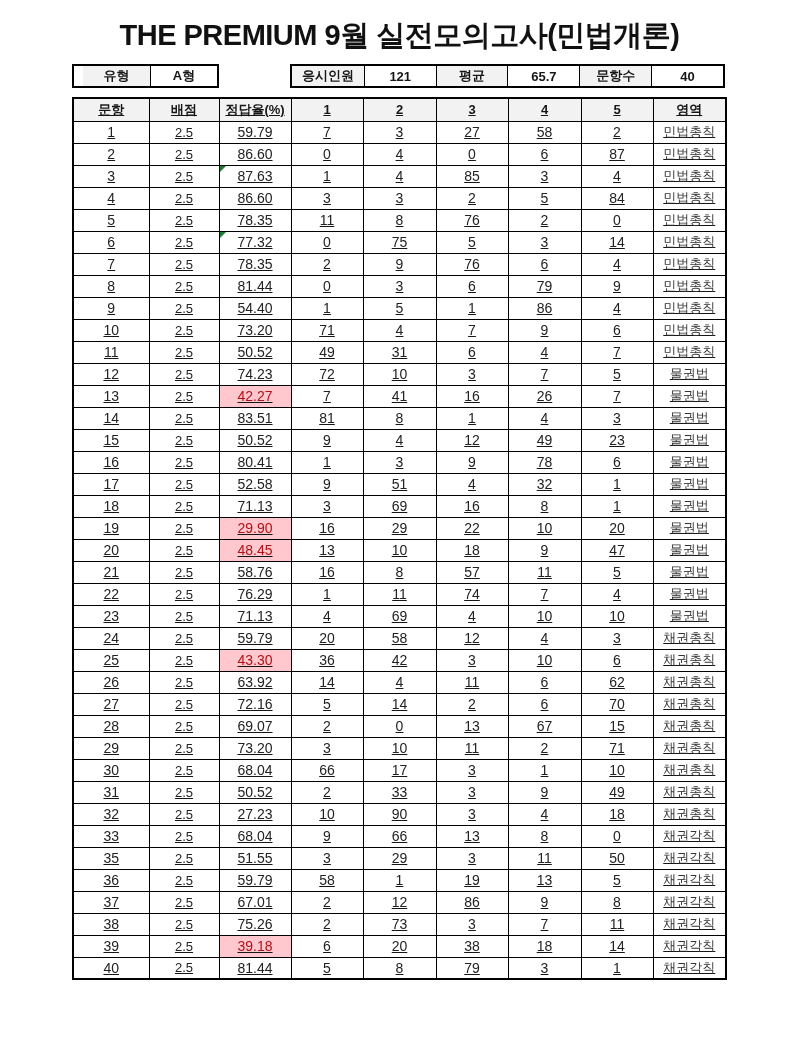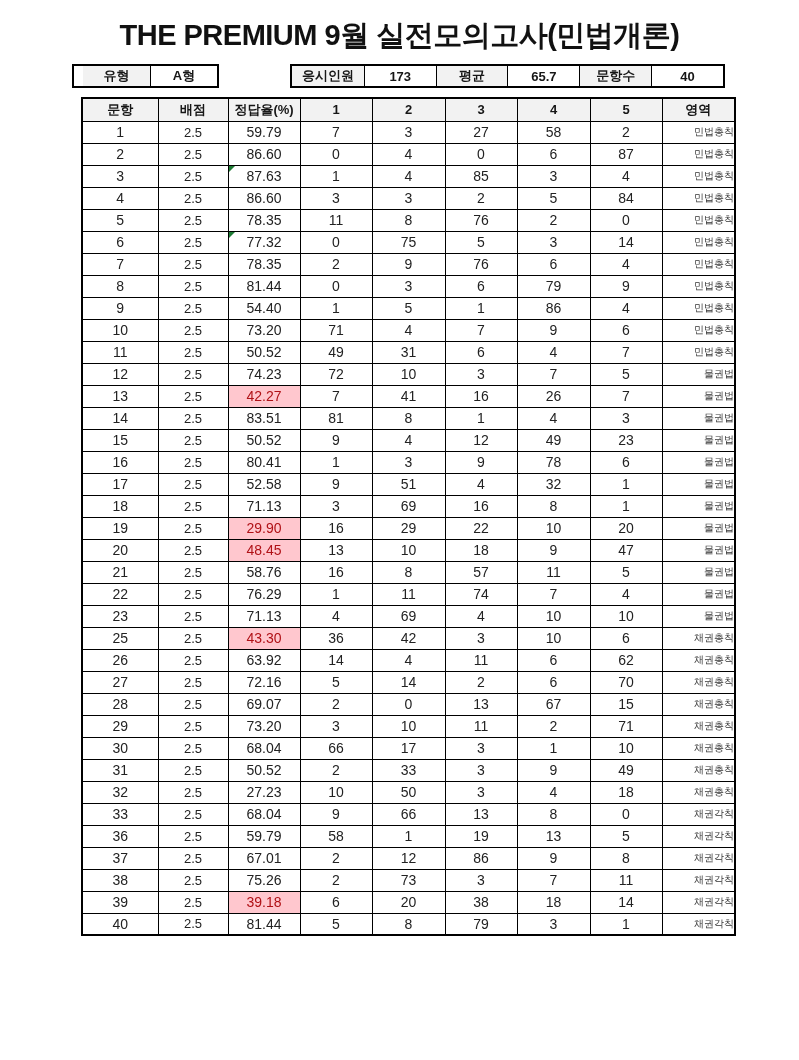--- a/index.html
+++ b/index.html
@@ -51,45 +51,46 @@
   .info-box .label{background:var(--header-bg);}
   .type-box{width:147px;padding-left:9px;}
   .type-box .cell{width:50%;}
   .info-spacer{width:71px;}
   .stats-box{width:435px;}
   .stats-box .cell{width:16.666%;}
 
   
   .results{
     position:absolute;
-    left:81px;top:97px;
+    left:72px;top:97px;
     border-collapse:collapse;
     table-layout:fixed;
     width:653px;
     border:2px solid var(--border);
+    text-decoration:underline;
   }
   .results th,.results td{
     border:1px solid var(--border);
     padding:0;
     height:22px;
     text-align:center;
     vertical-align:middle;
     overflow:hidden;
     white-space:nowrap;
     position:relative;
   }
   .results thead th{
     background:var(--header-bg);
     font-size:13px;
     font-weight:700;
     height:23px;
     border-bottom:1.5px solid var(--border);
   }
   .results td{font-size:14px;font-weight:400;color:#222;}
-  .results td.area{font-size:10px;color:#333;text-align:right;}
+  .results td.area{font-size:13px;color:#333;}
   .results td.points{font-size:13px;}
   .results td.low{background:var(--low-bg);color:var(--low-text);}
   .corner{
     position:absolute;left:0;top:0;
     width:0;height:0;
     border-top:6px solid var(--marker-green);
     border-right:6px solid transparent;
   }
 </style>
 </head>
@@ -100,21 +101,21 @@
   <h1 class="title">THE PREMIUM 9월 실전모의고사(민법개론)</h1>
 
   <div class="info-row">
     <div class="info-box type-box">
       <div class="cell label">유형</div>
       <div class="cell">A형</div>
     </div>
     <div class="info-spacer"></div>
     <div class="info-box stats-box">
       <div class="cell label">응시인원</div>
-      <div class="cell">173</div>
+      <div class="cell">121</div>
       <div class="cell label">평균</div>
       <div class="cell">65.7</div>
       <div class="cell label">문항수</div>
       <div class="cell">40</div>
     </div>
   </div>
 
   <table class="results">
     <colgroup>
       <col style="width:76px">
@@ -388,20 +389,31 @@
           <td class="points">2.5</td>
           <td>71.13</td>
           <td>4</td>
           <td>69</td>
           <td>4</td>
           <td>10</td>
           <td>10</td>
           <td class="area">물권법</td>
         </tr>
         <tr>
+          <td>24</td>
+          <td class="points">2.5</td>
+          <td>59.79</td>
+          <td>20</td>
+          <td>58</td>
+          <td>12</td>
+          <td>4</td>
+          <td>3</td>
+          <td class="area">채권총칙</td>
+        </tr>
+        <tr>
           <td>25</td>
           <td class="points">2.5</td>
           <td class="low">43.30</td>
           <td>36</td>
           <td>42</td>
           <td>3</td>
           <td>10</td>
           <td>6</td>
           <td class="area">채권총칙</td>
         </tr>
@@ -469,35 +481,46 @@
           <td>3</td>
           <td>9</td>
           <td>49</td>
           <td class="area">채권총칙</td>
         </tr>
         <tr>
           <td>32</td>
           <td class="points">2.5</td>
           <td>27.23</td>
           <td>10</td>
-          <td>50</td>
+          <td>90</td>
           <td>3</td>
           <td>4</td>
           <td>18</td>
           <td class="area">채권총칙</td>
         </tr>
         <tr>
           <td>33</td>
           <td class="points">2.5</td>
           <td>68.04</td>
           <td>9</td>
           <td>66</td>
           <td>13</td>
           <td>8</td>
           <td>0</td>
+          <td class="area">채권각칙</td>
+        </tr>
+        <tr>
+          <td>35</td>
+          <td class="points">2.5</td>
+          <td>51.55</td>
+          <td>3</td>
+          <td>29</td>
+          <td>3</td>
+          <td>11</td>
+          <td>50</td>
           <td class="area">채권각칙</td>
         </tr>
         <tr>
           <td>36</td>
           <td class="points">2.5</td>
           <td>59.79</td>
           <td>58</td>
           <td>1</td>
           <td>19</td>
           <td>13</td>

